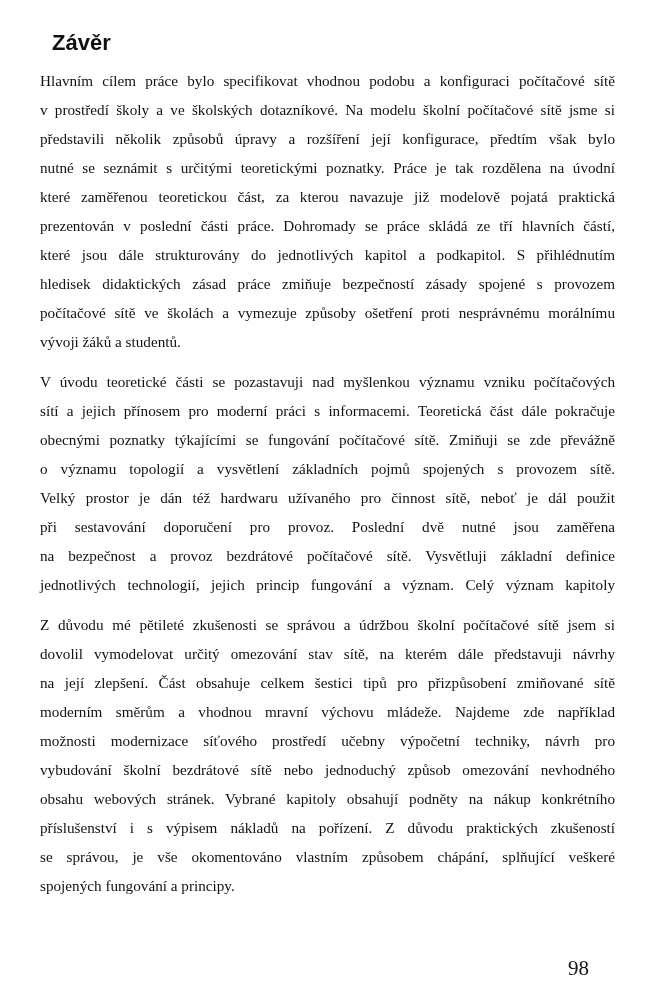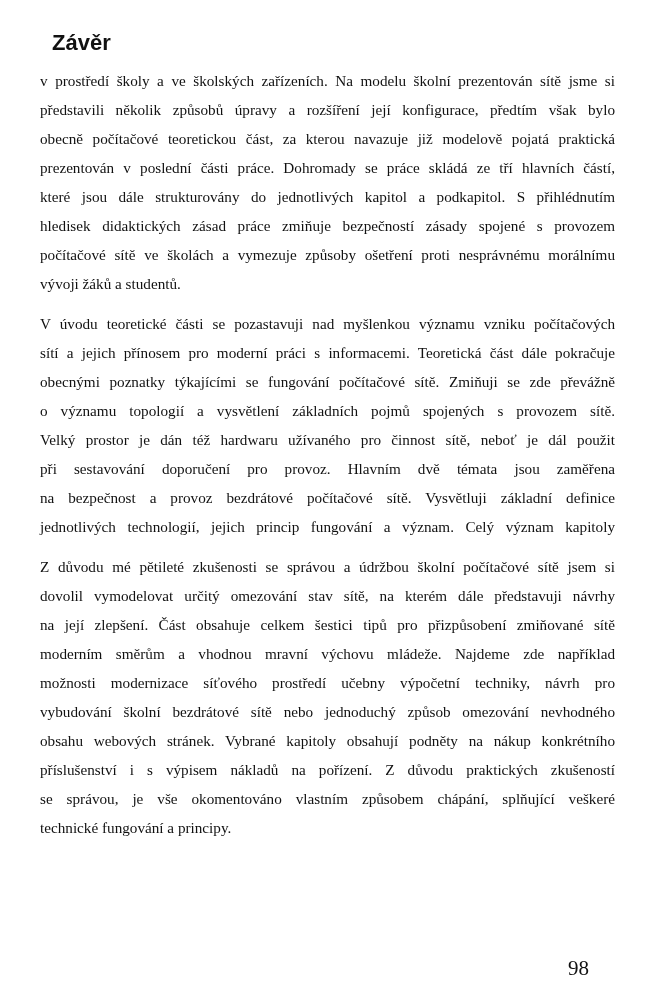--- a/index.html
+++ b/index.html
@@ -57,46 +57,48 @@
       line-height: 29px;
     }
   </style>
 </head>
 <body>
 
 <h1 class="page-title">Závěr</h1>
 
 <div class="content">
   <p>
-    <span class="line">v prostředí školy a ve školských zařízeních. Na modelu školní prezentován sítě jsme si</span>
+    <span class="line">Hlavním cílem práce bylo specifikovat vhodnou podobu a konfiguraci počítačové sítě</span>
+    <span class="line">v prostředí školy a ve školských dotazníkové. Na modelu školní počítačové sítě jsme si</span>
     <span class="line">představili několik způsobů úpravy a rozšíření její konfigurace, předtím však bylo</span>
-    <span class="line">obecně počítačové teoretickou část, za kterou navazuje již modelově pojatá praktická</span>
+    <span class="line">nutné se seznámit s určitými teoretickými poznatky. Práce je tak rozdělena na úvodní</span>
+    <span class="line">které zaměřenou teoretickou část, za kterou navazuje již modelově pojatá praktická</span>
     <span class="line">prezentován v poslední části práce. Dohromady se práce skládá ze tří hlavních částí,</span>
     <span class="line">které jsou dále strukturovány do jednotlivých kapitol a podkapitol. S přihlédnutím</span>
     <span class="line">hledisek didaktických zásad práce zmiňuje bezpečností zásady spojené s provozem</span>
     <span class="line">počítačové sítě ve školách a vymezuje způsoby ošetření proti nesprávnému morálnímu</span>
     <span class="line last">vývoji žáků a studentů.</span>
   </p>
   <p>
     <span class="line">V úvodu teoretické části se pozastavuji nad myšlenkou významu vzniku počítačových</span>
     <span class="line">sítí a jejich přínosem pro moderní práci s informacemi. Teoretická část dále pokračuje</span>
     <span class="line">obecnými poznatky týkajícími se fungování počítačové sítě. Zmiňuji se zde převážně</span>
     <span class="line">o významu topologií a vysvětlení základních pojmů spojených s provozem sítě.</span>
     <span class="line">Velký prostor je dán též hardwaru užívaného pro činnost sítě, neboť je dál použit</span>
-    <span class="line">při sestavování doporučení pro provoz. Hlavním dvě témata jsou zaměřena</span>
+    <span class="line">při sestavování doporučení pro provoz. Poslední dvě nutné jsou zaměřena</span>
     <span class="line">na bezpečnost a provoz bezdrátové počítačové sítě. Vysvětluji základní definice</span>
     <span class="line">jednotlivých technologií, jejich princip fungování a význam. Celý význam kapitoly</span>
   </p>
   <p>
     <span class="line">Z důvodu mé pětileté zkušenosti se správou a údržbou školní počítačové sítě jsem si</span>
     <span class="line">dovolil vymodelovat určitý omezování stav sítě, na kterém dále představuji návrhy</span>
     <span class="line">na její zlepšení. Část obsahuje celkem šestici tipů pro přizpůsobení zmiňované sítě</span>
     <span class="line">moderním směrům a vhodnou mravní výchovu mládeže. Najdeme zde například</span>
     <span class="line">možnosti modernizace síťového prostředí učebny výpočetní techniky, návrh pro</span>
     <span class="line">vybudování školní bezdrátové sítě nebo jednoduchý způsob omezování nevhodného</span>
     <span class="line">obsahu webových stránek. Vybrané kapitoly obsahují podněty na nákup konkrétního</span>
     <span class="line">příslušenství i s výpisem nákladů na pořízení. Z důvodu praktických zkušeností</span>
     <span class="line">se správou, je vše okomentováno vlastním způsobem chápání, splňující veškeré</span>
-    <span class="line last">technické fungování a principy.</span>
+    <span class="line last">spojených fungování a principy.</span>
   </p>
 </div>
 
 <div class="page-number">98</div>
 
 </body></html>

